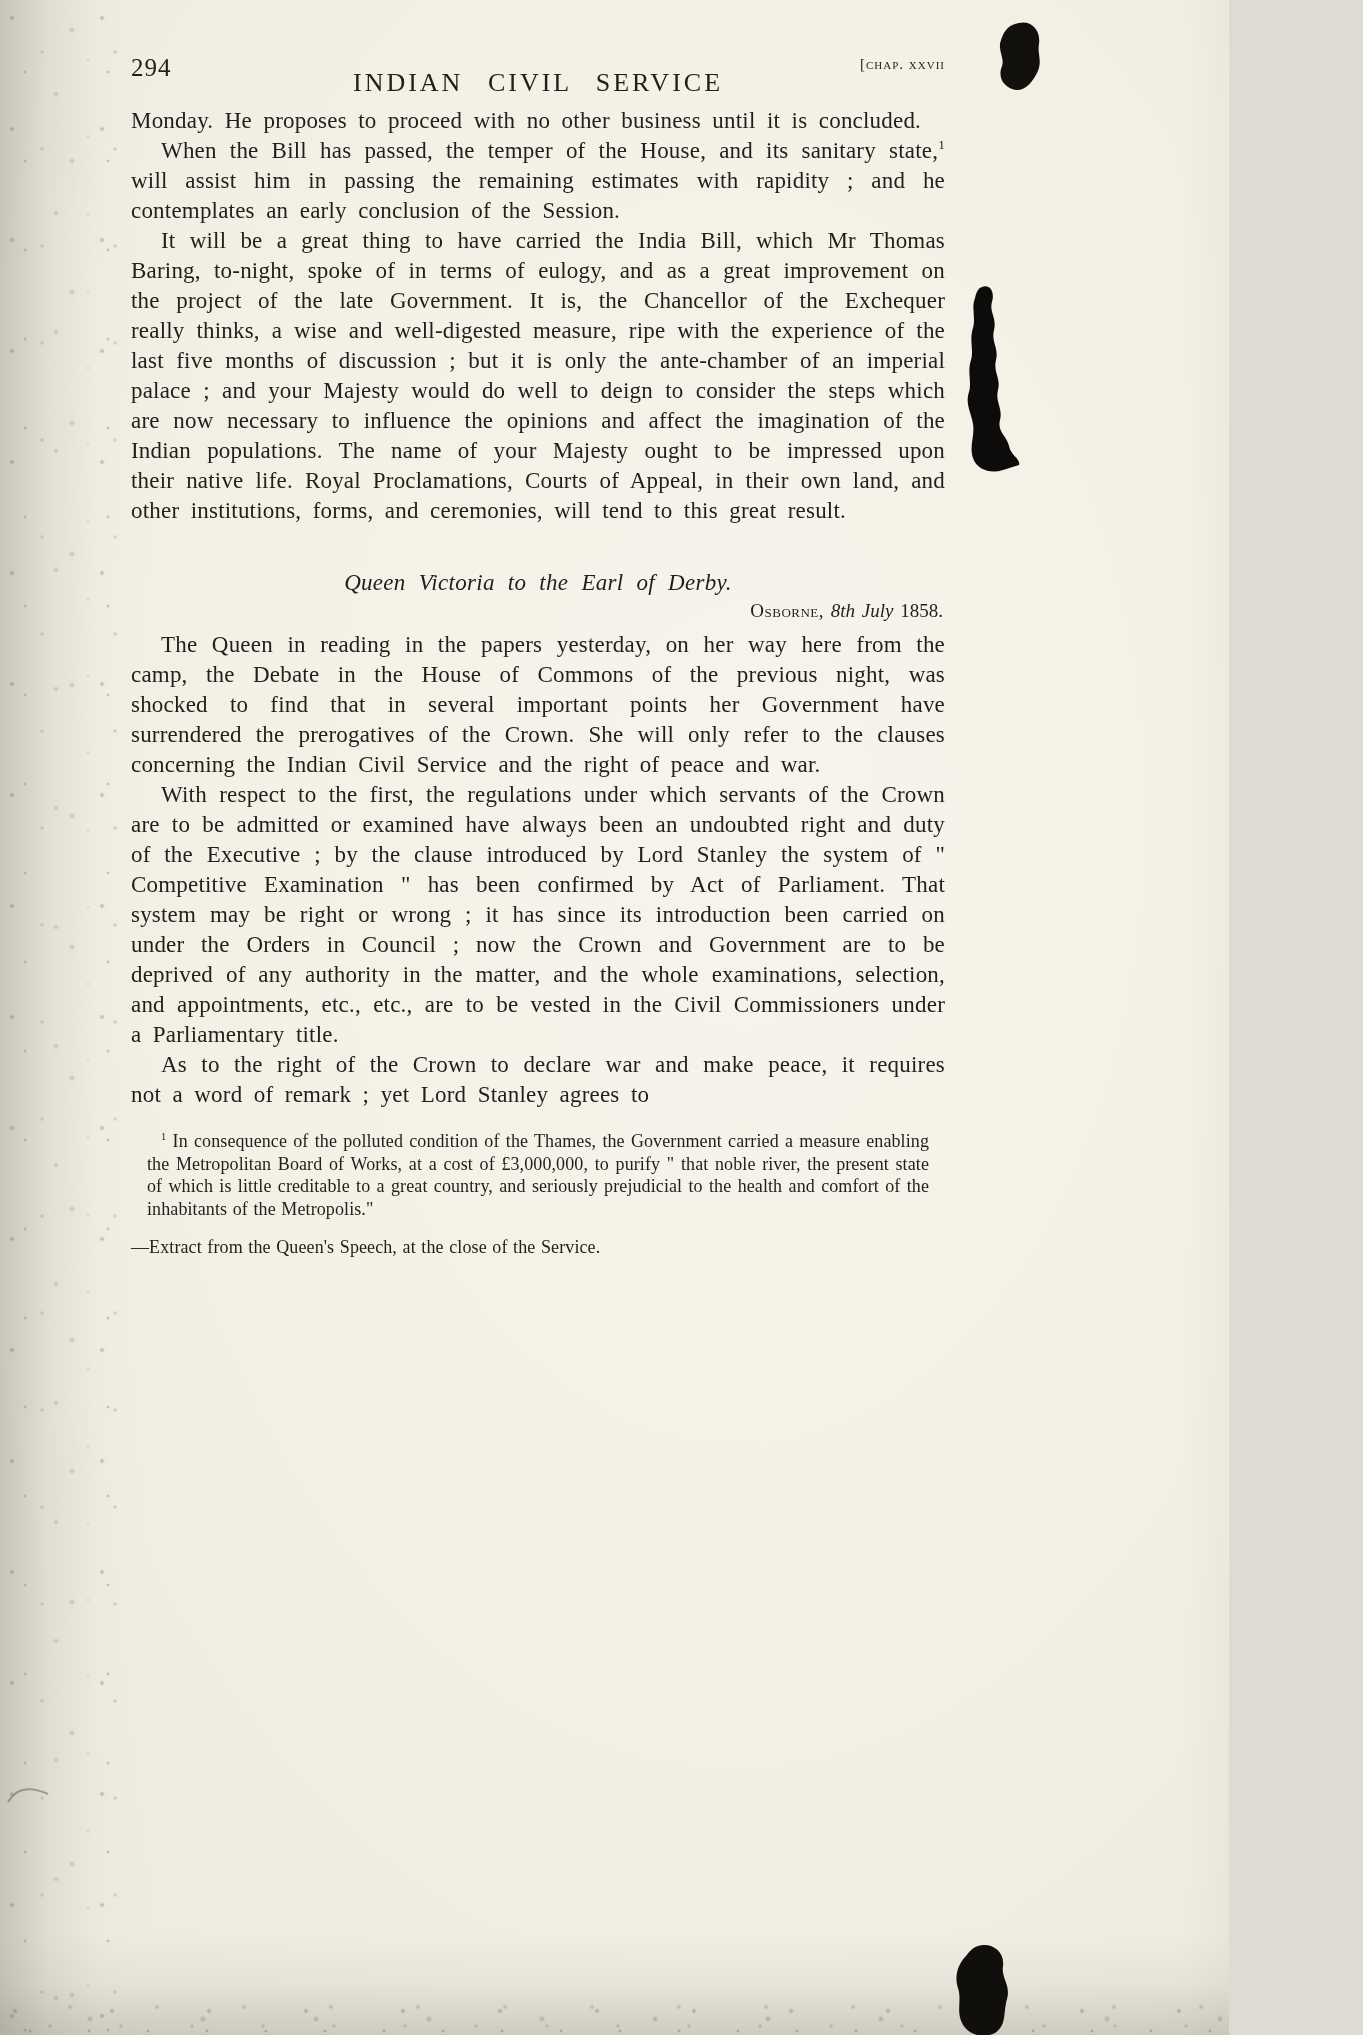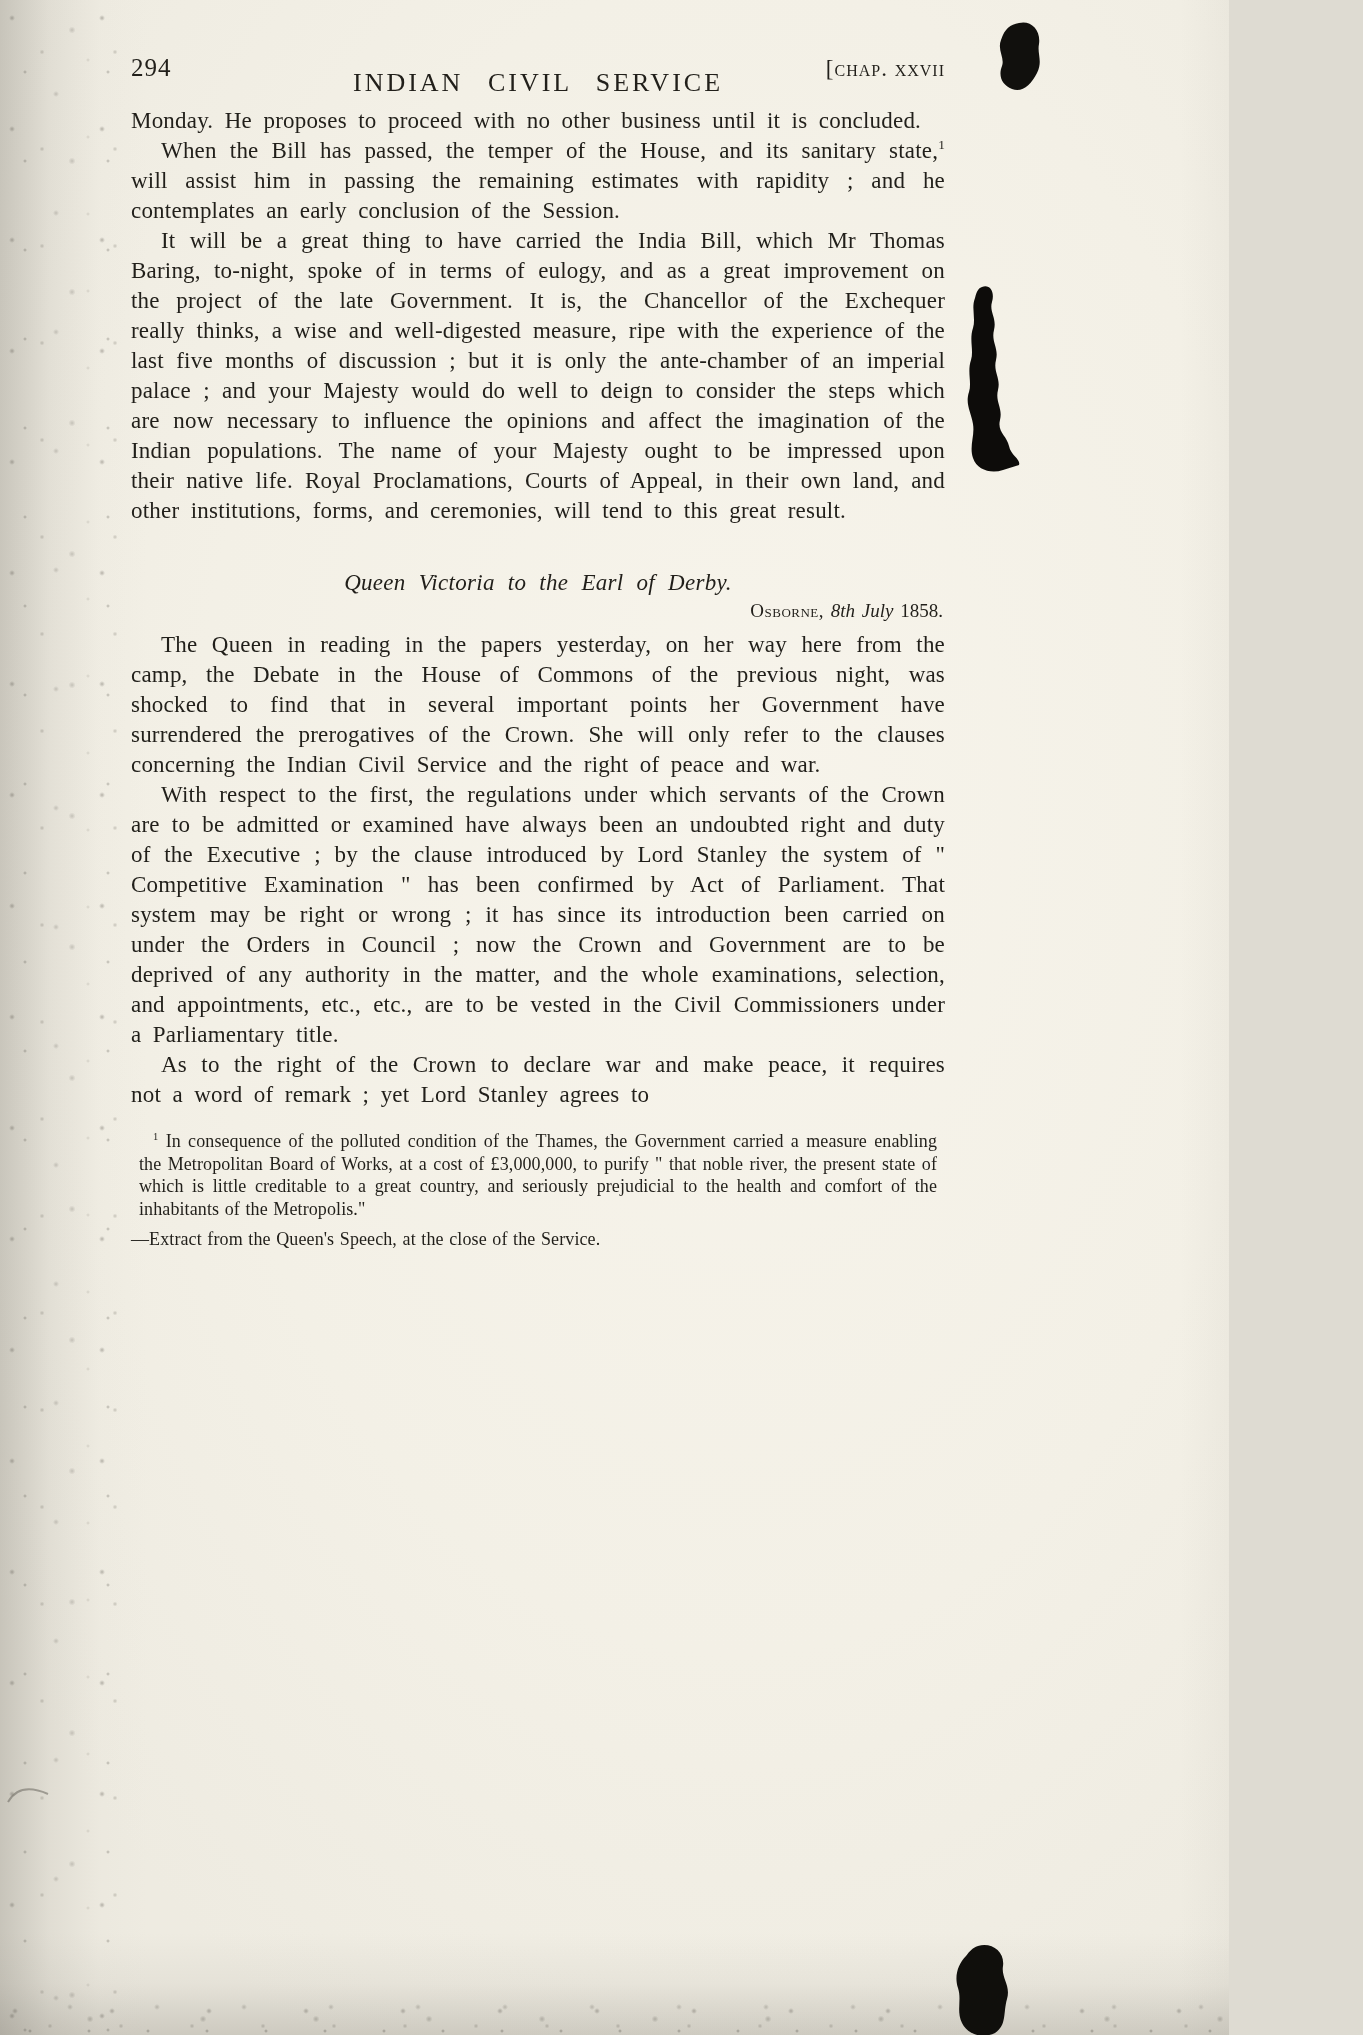--- a/index.html
+++ b/index.html
@@ -55,41 +55,41 @@
 
   
   .text-block { position: absolute; left: 131px; top: 52px; width: 814px; }
 
   .page-header { position: relative; height: 36px; margin-bottom: 18px; font-size: 25px; }
   .page-num   { position: absolute; left: 0; top: 2px; letter-spacing: 1px; }
   .running-title {
     position: absolute; left: 50%; top: 16px; transform: translateX(-50%);
     letter-spacing: 3px; word-spacing: 15px; white-space: nowrap; font-size: 26px;
   }
-  .chapter-ref { position: absolute; right: 0; top: 4px; font-variant: small-caps; font-size: 23px; letter-spacing: 1px; }
+  .chapter-ref { position: absolute; right: 0; top: 4px; font-variant: small-caps; font-size: 15px; letter-spacing: 1px; }
 
   .bp {
     margin: 0; font-size: 23px; line-height: 30px;
     text-align: justify; word-spacing: 5.5px; letter-spacing: 0.2px;
     text-indent: 30px;
   }
   .bp.first { text-indent: 0; }
   sup.fn-ref { font-size: 0.58em; vertical-align: super; line-height: 0; }
 
   .letter-heading {
     margin: 44px 0 4px 0; text-align: center;
     font-style: italic; font-weight: normal; font-size: 23px;
     word-spacing: 7px; letter-spacing: 0.3px;
   }
   .dateline { text-align: right; font-size: 19px; margin: 2px 2px 8px 0; word-spacing: 2px; }
   .dateline .sc { font-variant: small-caps; letter-spacing: 0.5px; }
   .dateline .it { font-style: italic; }
 
   .footnote { margin-top: 20px; font-size: 18px; line-height: 22.5px; word-spacing: 1px; letter-spacing: 0.1px; }
-  .footnote .fnp { margin: 8px; text-align: justify; text-indent: 14px; }
+  .footnote .fnp { margin: 16px; text-align: justify; text-indent: 14px; }
   .footnote .fn-attr { margin: 0; text-indent: 0; text-align: left; }
 </style>
 </head>
 <body>
 
 <div class="page">
 
   <div class="paper-shading"></div>
   <div class="speckle-left"></div>
   <div class="speckle-bottom"></div>

